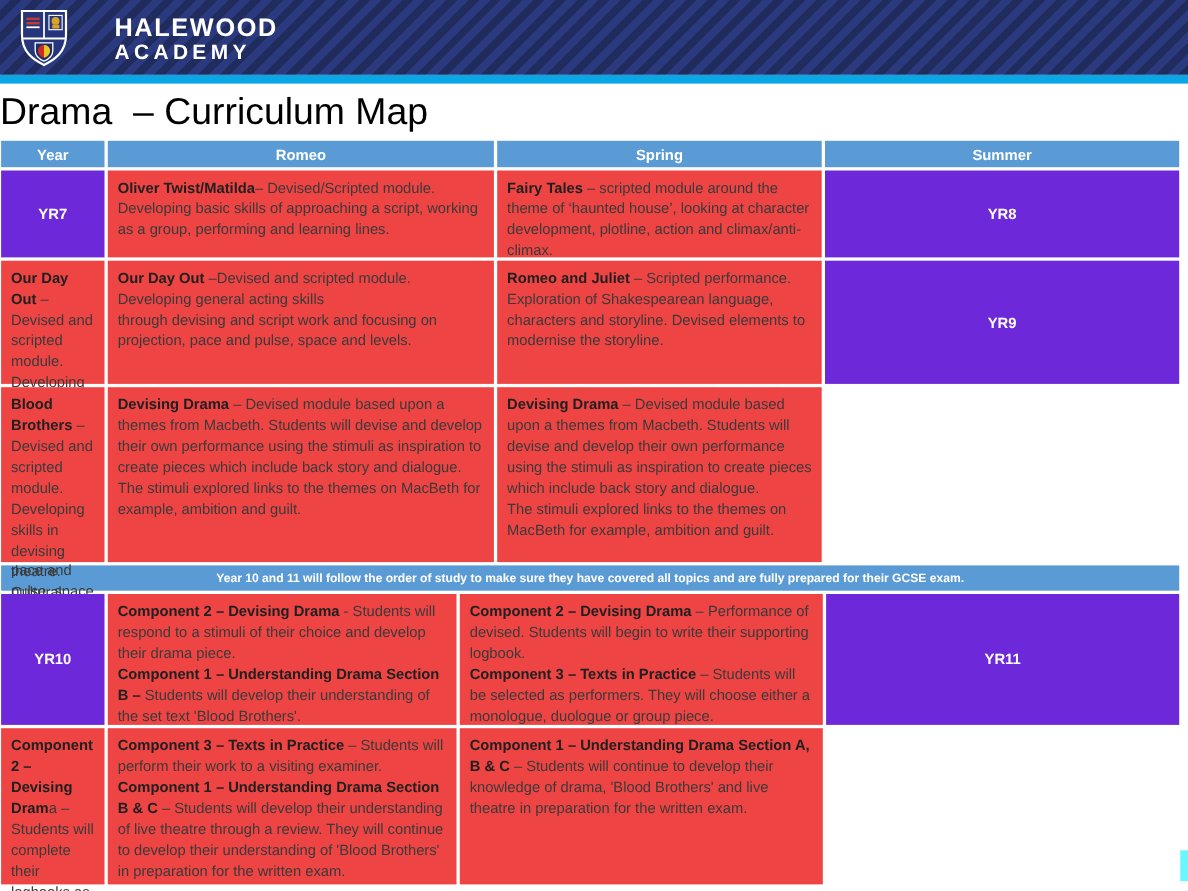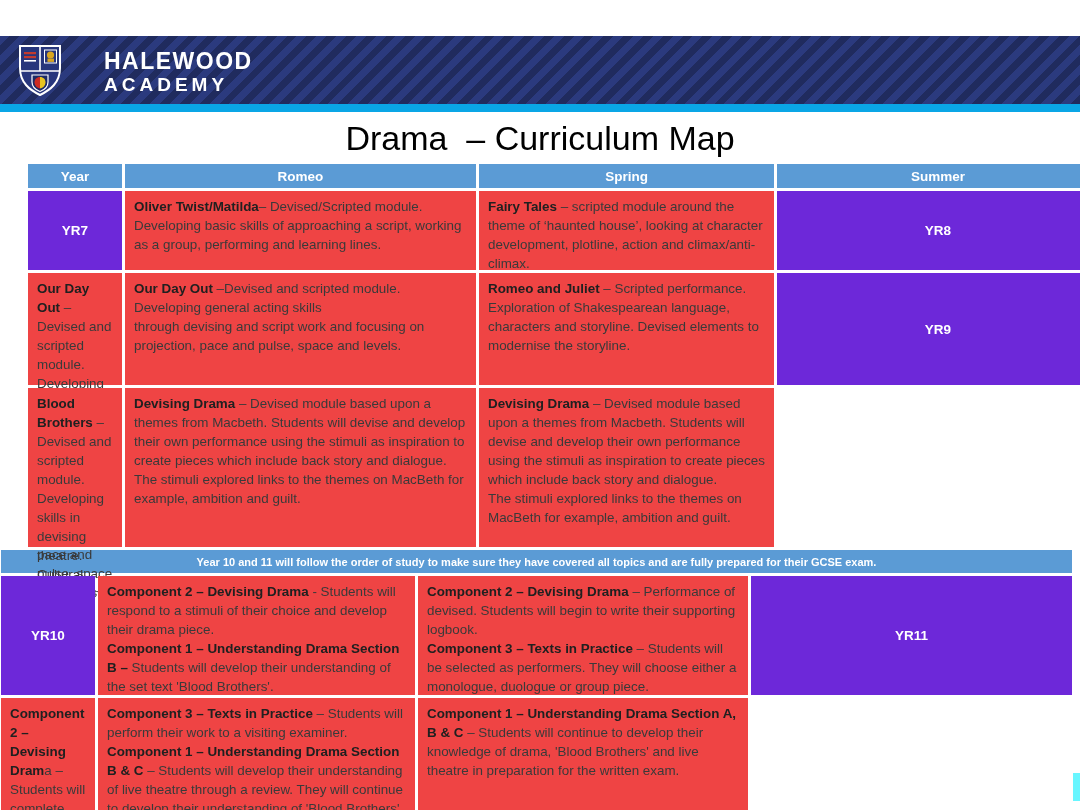--- a/index.html
+++ b/index.html
@@ -8,36 +8,35 @@
     font-family: "Liberation Sans", sans-serif;
     background:#ffffff;
     position:relative;
     overflow:hidden;
   }
   
   .brand-band {
     height:68px; width:100%;
     background: repeating-linear-gradient(135deg, #2b3a7e 0px, #2b3a7e 7px, #202b5e 7px, #202b5e 14px);
     position:relative;
-    margin-top:36px;
   }
   .crest { position:absolute; left:17px; top:8px; }
   .brand-text { position:absolute; left:104px; top:13px; color:#fff; }
   .brand-line1 { font-size:23px; font-weight:700; letter-spacing:1.5px; line-height:24px; }
   .brand-line2 { font-size:19px; font-weight:700; letter-spacing:4px; line-height:24px; }
   .accent-stripe { height:8px; width:100%; background:#0aa6e6; }
 
   
-  .title-area { height:52px; display:flex; align-items:center; justify-content:center; }
+  .title-area { height:52px; display:flex; align-items:center; justify-content:flex-start; }
   .page-title { font-size:34px; color:#000; white-space:pre; }
 
   
   .curriculum { width:1071px; margin-left:1px; }
   .tbl { display:grid; gap:3px; background:#fff; }
-  .tbl-ks3 { grid-template-columns: 94px 351px 295px 322px; grid-template-rows: 24px 79px 112px 159px; margin-left: 27px; }
+  .tbl-ks3 { grid-template-columns: 94px 351px 295px 322px; grid-template-rows: 24px 79px 112px 159px; }
   .tbl-ks4 { grid-template-columns: 94px 317px 330px 321px; grid-template-rows: 119px 142px; }
   .th {
     background:#5b9bd5; color:#fff; font-weight:700; font-size:13.5px;
     display:flex; align-items:center; justify-content:center;
   }
   .yr {
     background:#6d28d9; color:#fff; font-weight:700; font-size:13.5px;
     display:flex; align-items:center; justify-content:center;
   }
   .cell {

